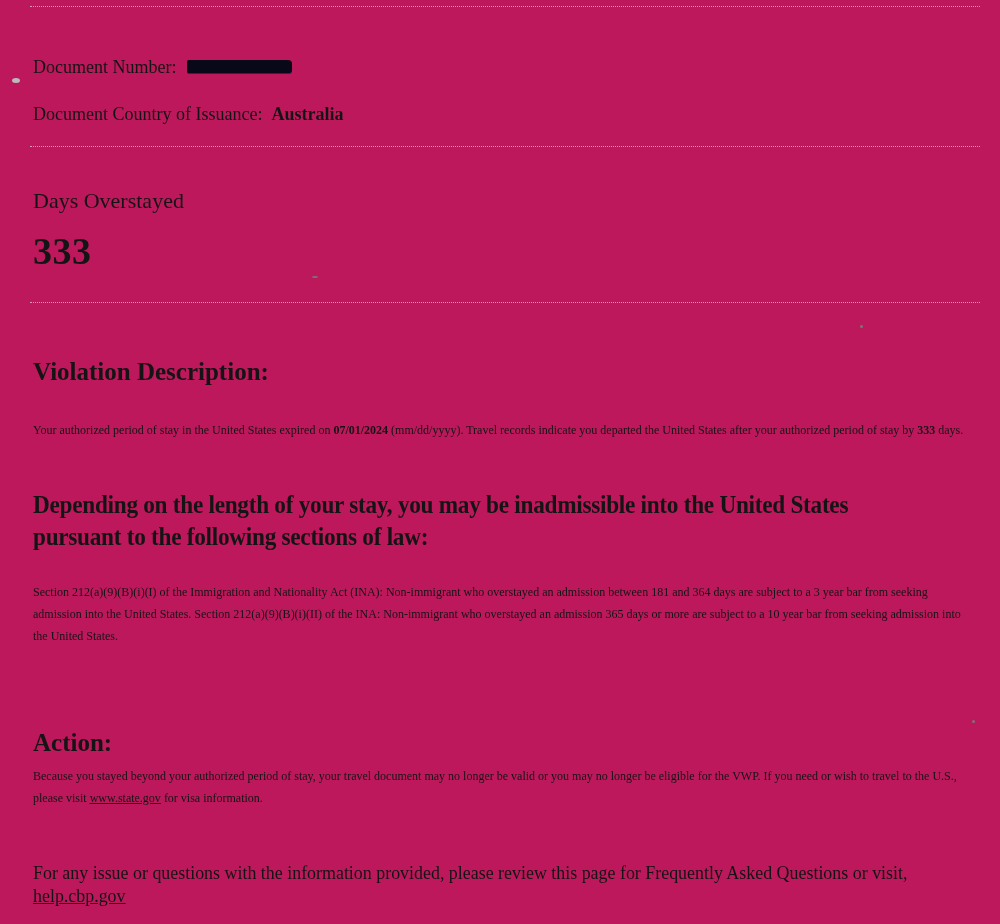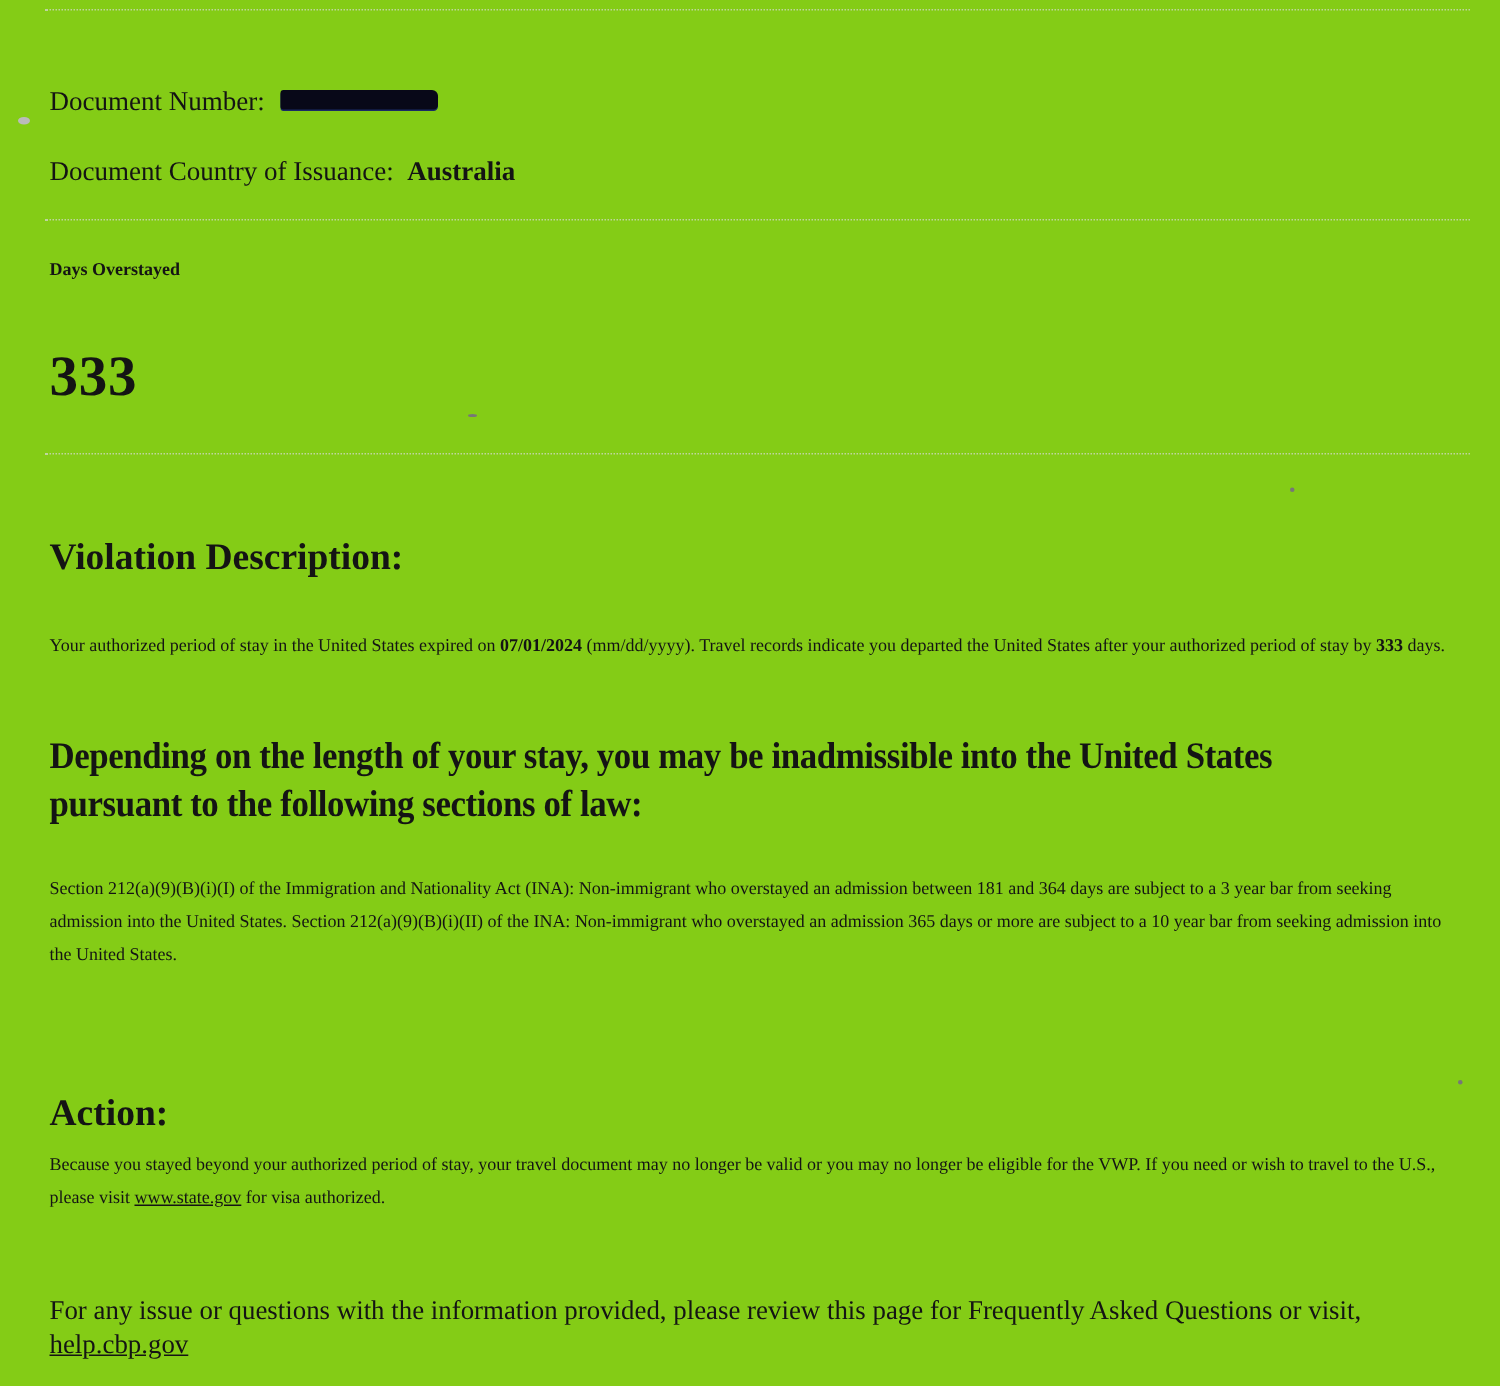--- a/index.html
+++ b/index.html
@@ -11,21 +11,21 @@
       width: 1000px;
       height: 924px;
       position: relative;
       overflow: hidden;
       font-family: "Liberation Serif", "DejaVu Serif", serif;
       color: #141414;
     }
     .page {
       position: absolute;
       inset: 0;
-      background: #84cc16;
+      background: #be185d;
     }
     .noise-line {
       position: absolute;
       left: 30px;
       right: 20px;
       height: 1px;
       border-top: 1px dotted #d9d9d9;
       opacity: 0.7;
     }
     .abs { position: absolute; }
@@ -42,23 +42,23 @@
       background: #080818;
       border-radius: 2px 4px 3px 2px;
       vertical-align: middle;
       margin-left: 6px;
       position: relative;
       top: -2px;
       box-shadow: 0 1px 0 #1a2a66;
     }
     .days-label {
       left: 33px;
-      top: 172px;
-      font-size: 12px;
-      font-weight: bold;
+      top: 188px;
+      font-size: 22px;
+      font-weight: normal;
     }
     .days-value {
       left: 33px;
       top: 229px;
       font-size: 38px;
       font-weight: bold;
       letter-spacing: 0.5px;
     }
     .h2 {
       left: 33px;
@@ -141,20 +141,20 @@
     <span>Your authorized period of stay in the United States expired on </span><b>07/01/2024</b><span> (mm/dd/yyyy). Travel records indicate you departed the United States after your authorized period of stay by </span><b>333</b><span> days.</span>
   </div>
 
   <div class="abs h2-condensed">Depending on the length of your stay, you may be inadmissible into the United States pursuant to the following sections of law:</div>
 
   <div class="abs para" style="top:581px;">Section 212(a)(9)(B)(i)(I) of the Immigration and Nationality Act (INA): Non-immigrant who overstayed an admission between 181 and 364 days are subject to a 3 year bar from seeking admission into the United States. Section 212(a)(9)(B)(i)(II) of the INA: Non-immigrant who overstayed an admission 365 days or more are subject to a 10 year bar from seeking admission into the United States.</div>
 
   <div class="abs h2" style="top:703px;margin-top:24px;">Action:</div>
 
   <div class="abs para" style="top:765px;">
-    <span>Because you stayed beyond your authorized period of stay, your travel document may no longer be valid or you may no longer be eligible for the VWP. If you need or wish to travel to the U.S., please visit </span><a>www.state.gov</a><span> for visa authorized.</span>
+    <span>Because you stayed beyond your authorized period of stay, your travel document may no longer be valid or you may no longer be eligible for the VWP. If you need or wish to travel to the U.S., please visit </span><a>www.state.gov</a><span> for visa information.</span>
   </div>
 
   <div class="abs footer-para">
     <span>For any issue or questions with the information provided, please review this page for Frequently Asked Questions or visit, </span><a>help.cbp.gov</a>
   </div>
 
 </div>
 
 </body></html>

